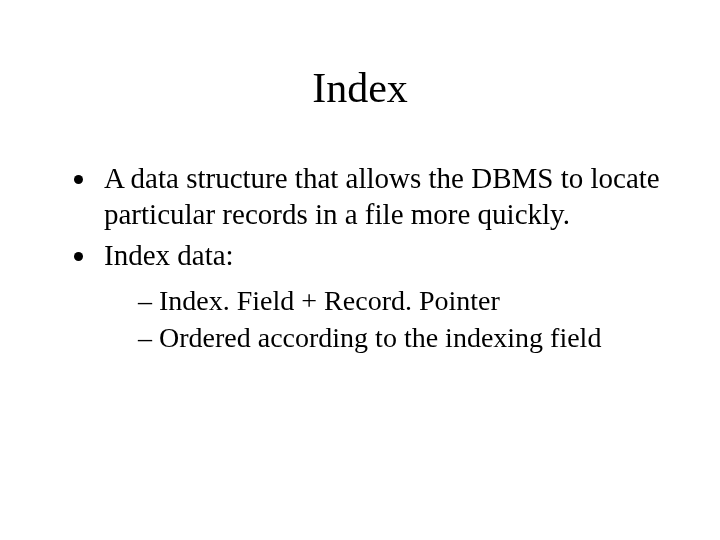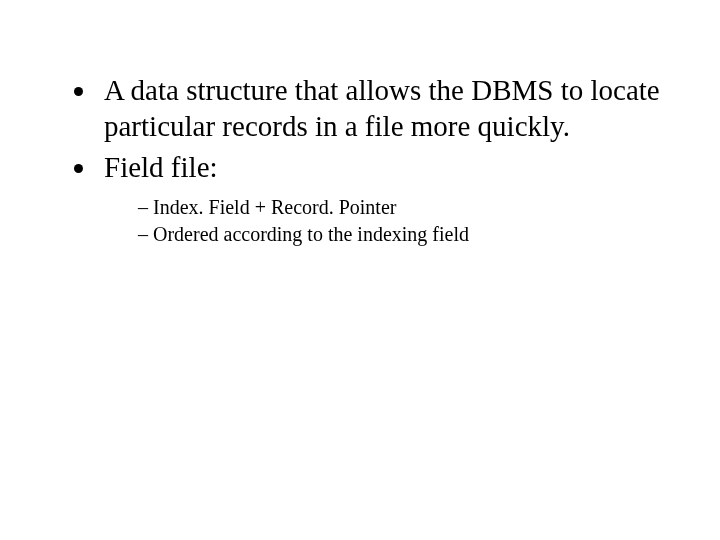--- a/index.html
+++ b/index.html
@@ -31,36 +31,37 @@
     line-height: 1.25;
   }
   ul.level1 > li {
     margin-bottom: 4px;
     padding-left: 6px;
   }
   ul.level2 {
     list-style: none;
     margin: 10px 0 0 0;
     padding-left: 34px;
-    font-size: 20px;
+    font-size: 28px;
   }
   ul.level2 > li {
     margin-bottom: 2px;
   }
   ul.level2 > li::before {
     content: "– ";
   }
 </style>
 </head>
 <body>
 
 <div class="slide">
+  <h1 class="title">Index</h1>
   <ul class="level1">
     <li>A data structure that allows the DBMS to locate particular records in a file more quickly.</li>
     <li>
-      <span>Field file:</span>
+      <span>Index data:</span>
       <ul class="level2">
         <li>Index. Field + Record. Pointer</li>
         <li>Ordered according to the indexing field</li>
       </ul>
     </li>
   </ul>
 </div>
 
 </body></html>

